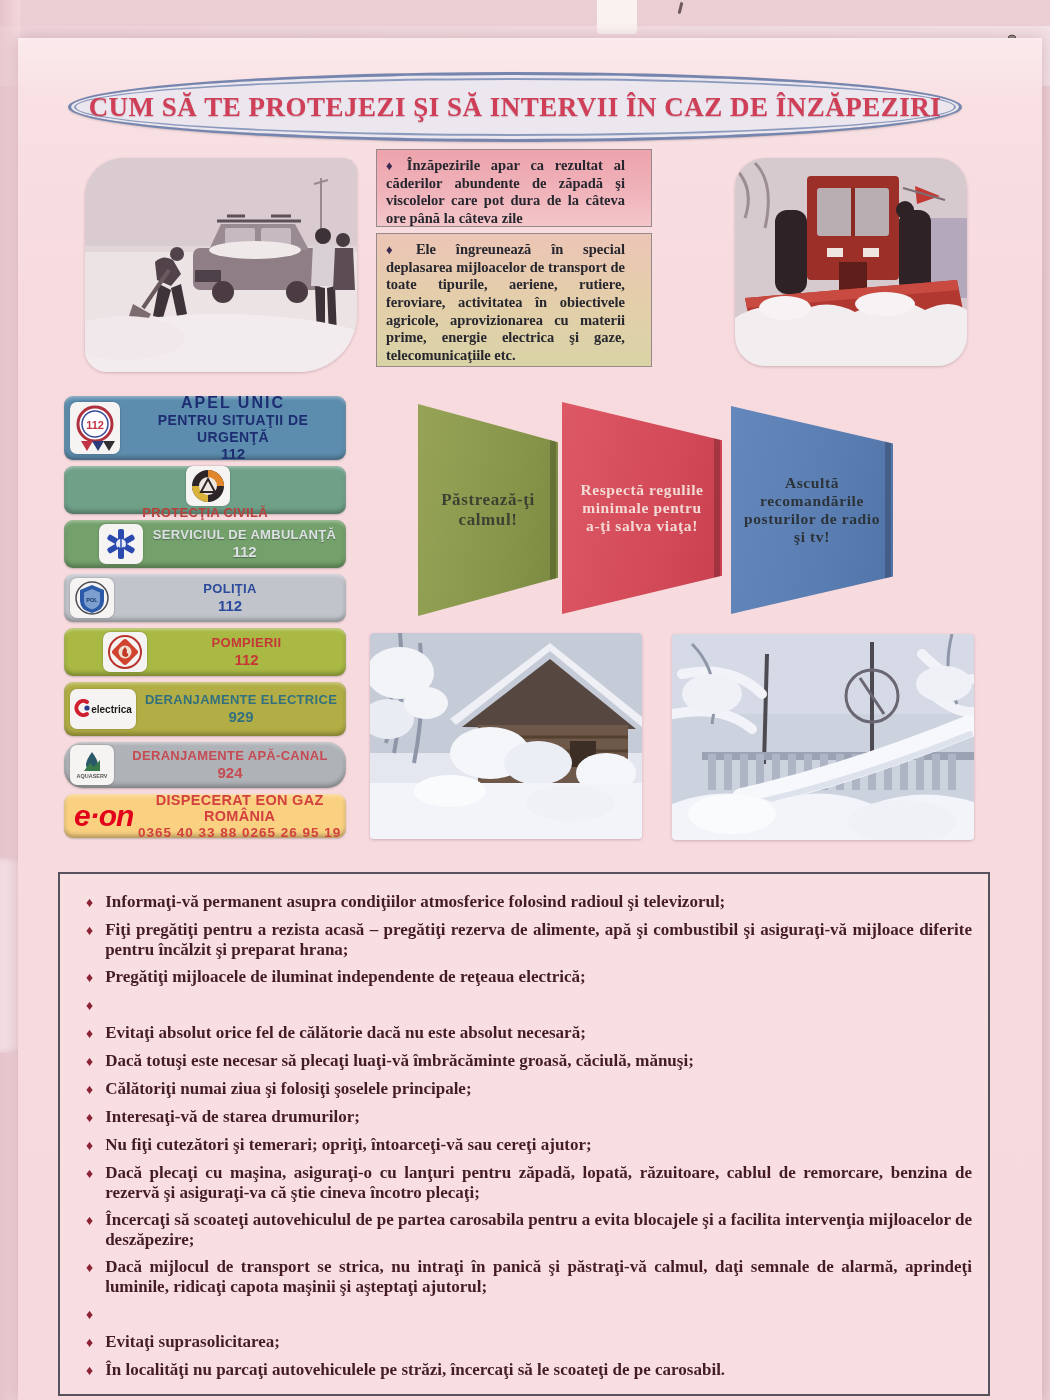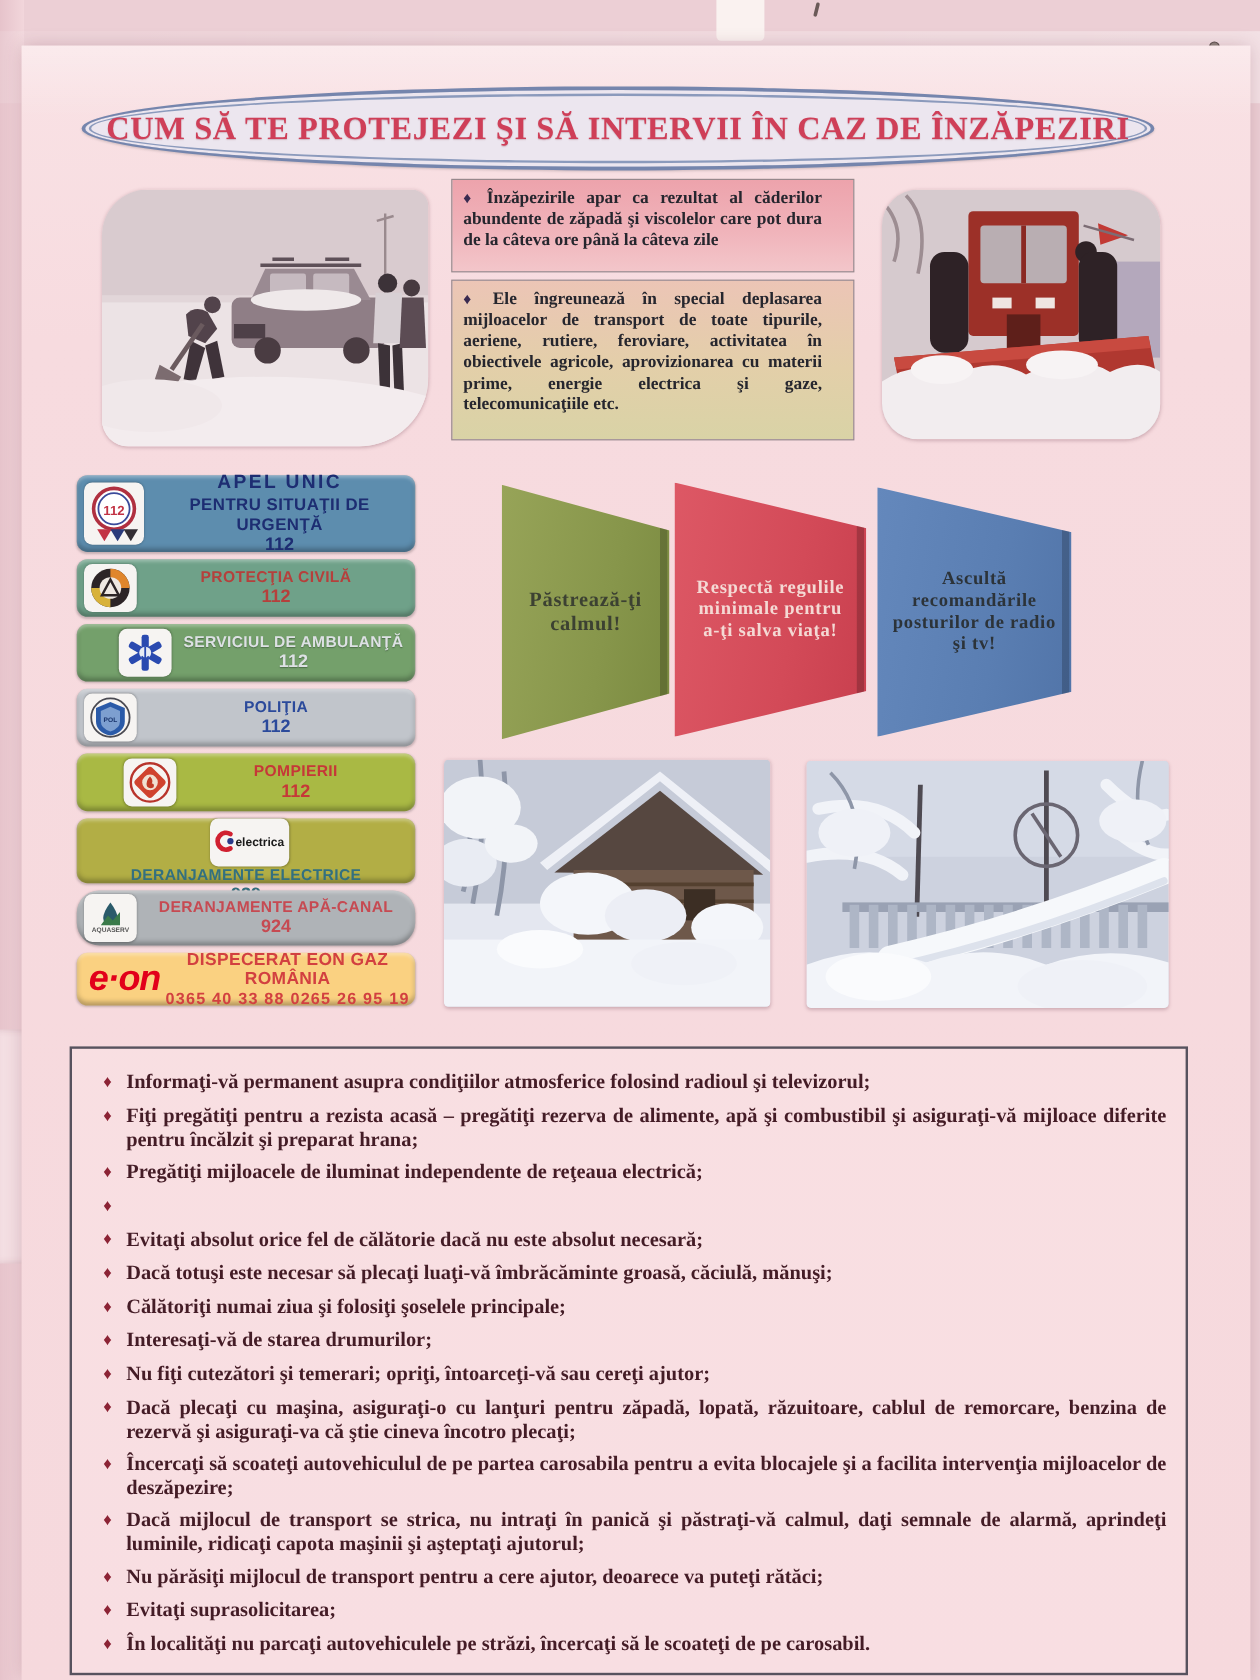--- a/index.html
+++ b/index.html
@@ -34,46 +34,46 @@
   .title-text{color:#cf3f58;font-weight:bold;font-size:27px;letter-spacing:.5px;
     font-family:"Liberation Serif",serif;text-shadow:0 1px 1px rgba(120,30,50,.25);}
   
   .photo{position:absolute;overflow:hidden;box-shadow:0 1px 3px rgba(90,40,60,.25);}
   .photo svg{display:block;}
   .photo1{left:67px;top:120px;width:272px;height:214px;border-radius:38px 14px 58px 22px;}
   .photo2{left:717px;top:120px;width:232px;height:208px;border-radius:30px;}
   .photo3{left:352px;top:595px;width:272px;height:206px;border-radius:4px;}
   .photo4{left:654px;top:596px;width:302px;height:206px;border-radius:4px;}
   
-  .infobox{position:absolute;width:336px;border:1px solid #97888c;padding:7px 26px 6px 9px;
+  .infobox{position:absolute;width:276px;border:1px solid #97888c;padding:7px 26px 6px 9px;
     font-family:"Liberation Serif",serif;font-weight:bold;color:#26262e;
     font-size:14.5px;line-height:1.22;text-align:justify;box-sizing:border-box;}
   .infobox1{left:358px;top:111px;height:78px;
     background:linear-gradient(180deg,#eda3ac 0%,#f0b3ba 55%,#f3c6ca 100%);}
   .infobox2{left:358px;top:195px;height:134px;
     background:linear-gradient(180deg,#ecc5b6 0%,#e3cfa9 55%,#d9d3a6 100%);}
   .infobox .diamond{color:#3a2a50;margin-right:7px;font-size:13px;}
   
   .contacts{position:absolute;left:46px;top:358px;width:282px;display:flex;flex-direction:column;}
   .banner{display:flex;align-items:center;border-radius:9px;margin-bottom:6px;
     box-shadow:inset 0 2px 3px rgba(255,255,255,.35), inset 0 -3px 4px rgba(0,0,0,.28), 0 1px 2px rgba(0,0,0,.2);}
   .banner .logo-box{width:44px;height:40px;background:#f6f4f2;border-radius:7px;margin-left:6px;
     display:flex;align-items:center;justify-content:center;flex:none;box-shadow:0 0 2px rgba(0,0,0,.3);}
   .banner .btext{flex:1;text-align:center;font-family:"Liberation Sans",sans-serif;font-weight:bold;line-height:1.15;}
   .banner .blabel{font-size:13px;letter-spacing:.3px;}
   .banner .bnum{font-size:15px;}
   .b0{height:64px;background:#5d8dae;color:#1d2d72;}
   .b0 .logo-box{width:50px;height:52px;}
   .b0 .blabel{font-size:16px;letter-spacing:2px;}
   .b0 .blabel2{font-size:14px;letter-spacing:.4px;}
-  .b1{height:48px;background:#6fa189;color:#b5403c;}
+  .b1{height:48px;background:#6fa189;color:#b5403c;flex-direction:column;}
   .b2{height:48px;background:#74a06b;color:#dde1e4;text-shadow:0 1px 1px rgba(40,60,40,.5);padding-left:29px;}
   .b3{height:48px;background:#c1c5cb;color:#2b4a9b;}
   .b4{height:48px;background:#a9b944;color:#c63838;padding-left:33px;}
-  .b5{height:54px;background:#b2ae45;color:#33707f;flex-direction:column;}
+  .b5{height:54px;background:#b2ae45;color:#33707f;}
   .b5 .logo-box{width:66px;}
   .b6{height:46px;background:#afb3b7;color:#c64a52;border-radius:19px;}
   .b7{height:44px;background:#fad181;color:#d24040;}
   .eon-logo{font-family:"Liberation Sans",sans-serif;font-weight:bold;font-style:italic;
     font-size:30px;color:#e2001a;margin-left:10px;letter-spacing:-1px;flex:none;}
   .b7 .btext .blabel{font-size:14.5px;}
   .b7 .btext .bnum{font-size:13.5px;letter-spacing:1px;}
   .electrica-word{font-family:"Liberation Sans",sans-serif;font-weight:bold;font-size:10px;color:#1a1a1a;margin-left:1px;}
   .aquaserv-word{font-family:"Liberation Sans",sans-serif;font-weight:bold;font-size:5.5px;color:#555;display:block;text-align:center;}
   
@@ -449,21 +449,20 @@
     <div class="check-item">
         <span class="diamond">♦</span>
         <span class="check-text">Încercaţi să scoateţi autovehiculul de pe partea carosabila pentru a evita blocajele şi a facilita intervenţia mijloacelor de deszăpezire;</span>
       </div>
     <div class="check-item">
         <span class="diamond">♦</span>
         <span class="check-text">Dacă mijlocul de transport se strica, nu intraţi în panică şi păstraţi-vă calmul, daţi semnale de alarmă, aprindeţi luminile, ridicaţi capota maşinii şi aşteptaţi ajutorul;</span>
       </div>
     <div class="check-item">
         <span class="diamond">♦</span>
-        <span class="check-text">Nu părăsiţi mijlocul de transport pentru a cere ajutor, deoarece va puteţi rătăci;</span>
       </div>
     <div class="check-item">
         <span class="diamond">♦</span>
         <span class="check-text">Evitaţi suprasolicitarea;</span>
       </div>
     <div class="check-item">
         <span class="diamond">♦</span>
         <span class="check-text">În localităţi nu parcaţi autovehiculele pe străzi, încercaţi să le scoateţi de pe carosabil.</span>
       </div>
   </div>

